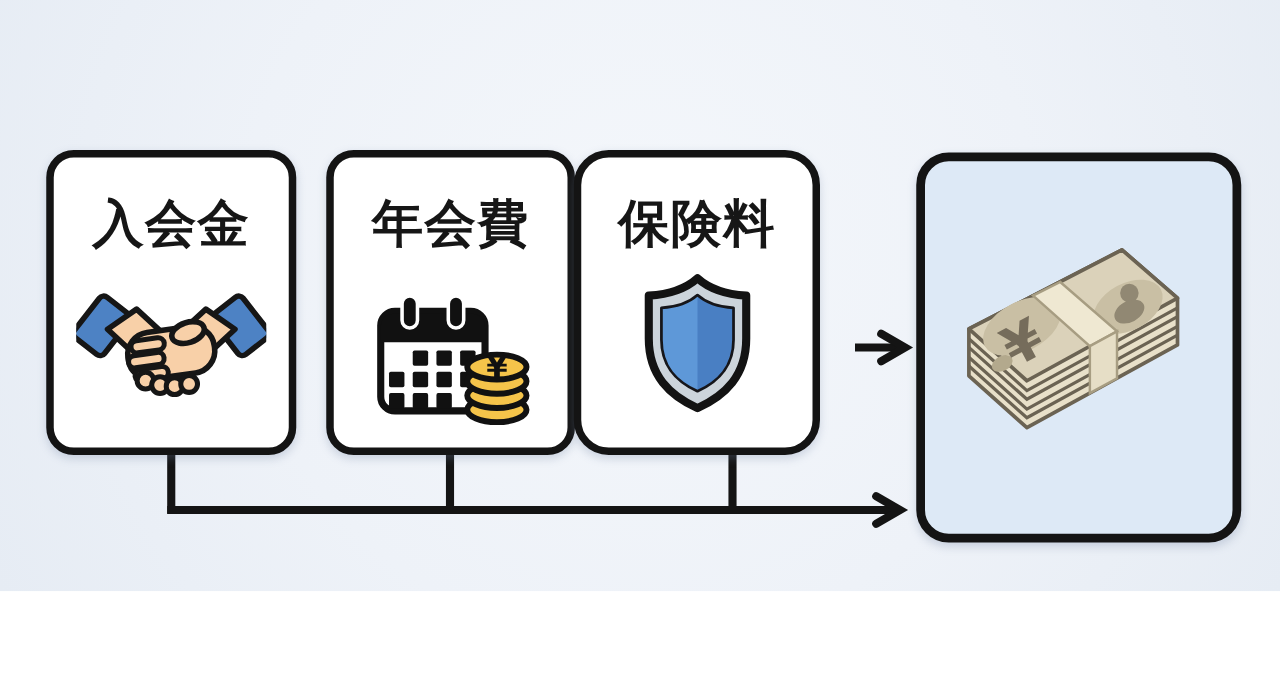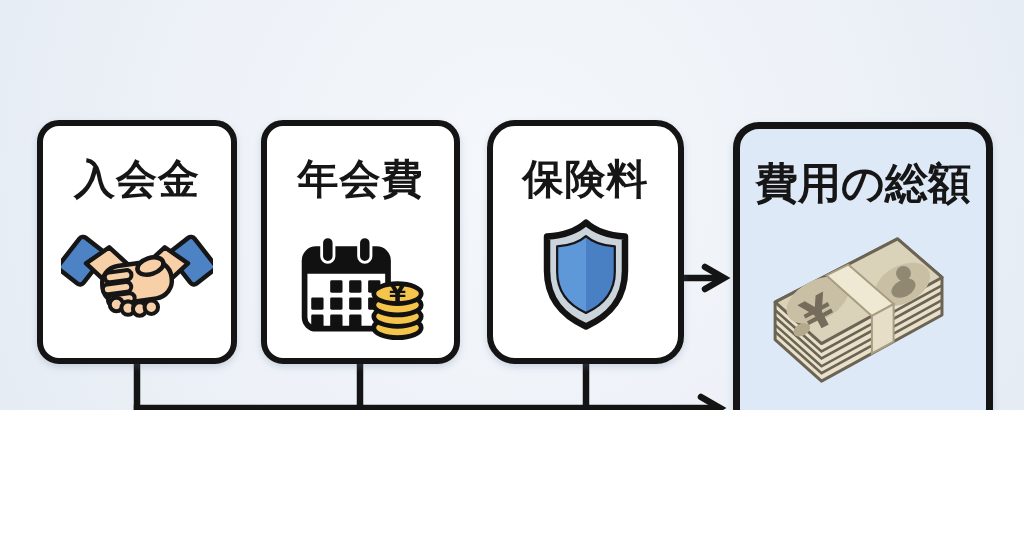--- a/index.html
+++ b/index.html
@@ -1,17 +1,17 @@
 <!DOCTYPE html>
 <html><head>
 <meta charset="utf-8">
 <style>
   html,body{margin:0;padding:0;}
   #canvas{
-    position:relative;width:1024px;height:410px;overflow:hidden;
+    position:relative;width:1024px;height:473px;overflow:hidden;
     background:radial-gradient(circle at 50% 42%, #f4f7fb 0%, #eef2f8 55%, #e6ecf4 100%);
     font-family:"Liberation Sans", sans-serif;
   }
   #connectors{position:absolute;left:0;top:0;width:1024px;height:559px;}
   .node{
     position:absolute;box-sizing:border-box;background:#ffffff;
     border:6px solid #141414;border-radius:22px;
     display:flex;flex-direction:column;align-items:center;
     box-shadow:0 3px 7px rgba(110,130,160,0.28);
   }
@@ -95,42 +95,41 @@
           <ellipse cx="106" cy="103" rx="25" ry="10.5"></ellipse>
           <ellipse cx="106" cy="91" rx="25" ry="10.5"></ellipse>
           <ellipse cx="106" cy="79" rx="25" ry="10.5"></ellipse>
           <ellipse cx="106" cy="67" rx="25" ry="10.5"></ellipse>
         </g>
         <text x="106" y="76" font-size="26" font-weight="bold" text-anchor="middle" fill="#111111" font-family="'DejaVu Sans', sans-serif">¥</text>
       </svg>
     </div>
   </div>
 
-  <div class="node" style="left:487px;top:120px;width:197px;height:244px;border-radius:28px;">
+  <div class="node" style="left:459px;top:120px;width:197px;height:244px;border-radius:28px;">
     <div class="node-title">保険料</div>
     <div class="node-iconwrap">
       <svg width="100" height="116" viewBox="0 0 104 125">
         <defs>
           <path id="shieldP" d="M52,6 C42,15 26,20 10,21 L10,58 C10,90 28,107 52,118 C76,107 94,90 94,58 L94,21 C78,20 62,15 52,6 Z"></path>
           <clipPath id="shieldHalf">
               <rect x="52" y="0" width="52" height="125"></rect>
             </clipPath>
         </defs>
         <use href="#shieldP" fill="#ccd4db" stroke="#131313" stroke-width="7" stroke-linejoin="round"></use>
         <use href="#shieldP" transform="translate(13.5,16.1) scale(0.74)" fill="#5e98d8"></use>
         <g clip-path="url(#shieldHalf)">
           <use href="#shieldP" transform="translate(13.5,16.1) scale(0.74)" fill="#497fc3"></use>
         </g>
         <use href="#shieldP" transform="translate(13.5,16.1) scale(0.74)" fill="none" stroke="#16161a" stroke-width="3.2" stroke-linejoin="round"></use>
       </svg>
     </div>
   </div>
 
   <div class="node node-total" style="left:733px;top:122px;width:260px;height:312px;">
-    <div class="node-title">費用の総額</div>
     <div class="node-iconwrap">
       <svg width="200" height="158" viewBox="0 0 200 160">
 
         <polygon points="135,6 180,45 180,83 58,150 11,108 11,70" fill="#e8e0c9" stroke="#6b6353" stroke-width="3" stroke-linejoin="round"></polygon>
 
         <g stroke="#6b6353" stroke-width="2.6" fill="none">
           <path d="M11,78 L58,120 L180,53"></path>
           <path d="M11,85 L58,127 L180,60"></path>
           <path d="M11,93 L58,135 L180,68"></path>
           <path d="M11,100 L58,142 L180,75"></path>

